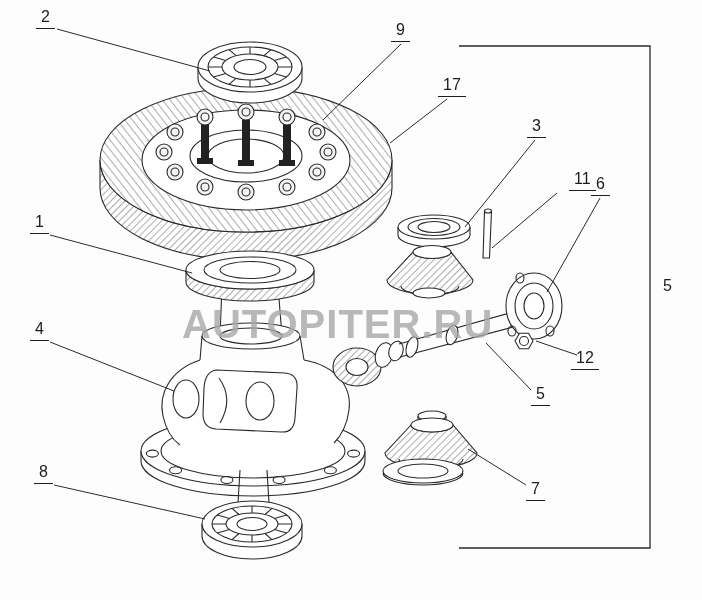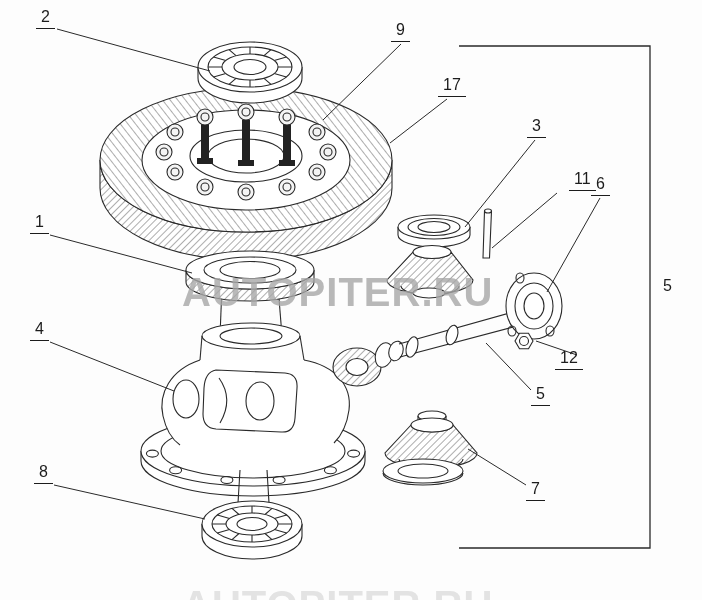--- a/index.html
+++ b/index.html
@@ -11,21 +11,21 @@
   svg.diagram { position:absolute; left:0; top:0; }
   .callout {
     position:absolute; font-size:16px; line-height:1.15; color:#1c1c1c;
     padding:0 5px 2px; border-bottom:1.5px solid #1c1c1c; z-index:3;
     font-family:"Liberation Sans", sans-serif;
   }
   .callout.no-underline { border-bottom:none; }
   .watermark {
     position:absolute; z-index:2; white-space:nowrap;
     font-size:40px; font-weight:bold; letter-spacing:1px;
-    color:#a8a8a8; opacity:0.8; font-family:"Liberation Sans", sans-serif;
+    color:#a8a8a8; opacity:0.8; font-family:"Liberation Sans", sans-serif;margin-top:32px;
   }
   .watermark.bottom { color:#d2d2d2; opacity:0.6; }
 </style>
 </head>
 <body>
 
 <div class="stage">
 
   <svg class="diagram" width="702" height="600" viewBox="0 0 702 600">
     <defs>
@@ -204,18 +204,18 @@
 
   <div class="callout" style="left:36px;  top:8px;">2</div>
   <div class="callout" style="left:391px; top:21px;">9</div>
   <div class="callout" style="left:438px; top:76px;">17</div>
   <div class="callout" style="left:527px; top:117px;">3</div>
   <div class="callout" style="left:547px; top:170px;margin-left:22px;">11</div>
   <div class="callout" style="left:591px; top:175px;">6</div>
   <div class="callout" style="left:30px;  top:213px;">1</div>
   <div class="callout no-underline" style="left:658px; top:277px;">5</div>
   <div class="callout" style="left:30px;  top:320px;">4</div>
-  <div class="callout" style="left:555px; top:349px;">12</div>
+  <div class="callout" style="left:571px; top:349px;">12</div>
   <div class="callout" style="left:531px; top:385px;">5</div>
   <div class="callout" style="left:34px;  top:463px;">8</div>
   <div class="callout" style="left:526px; top:480px;">7</div>
 
 </div>
 
 </body></html>

